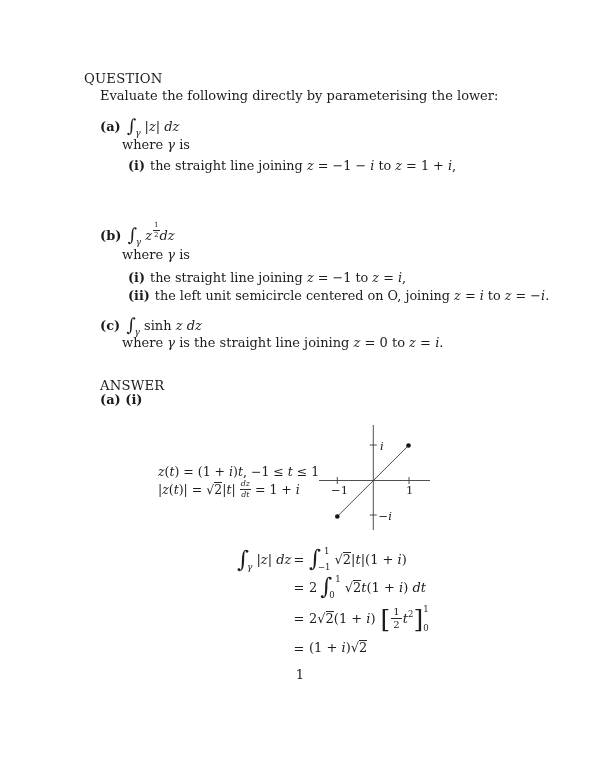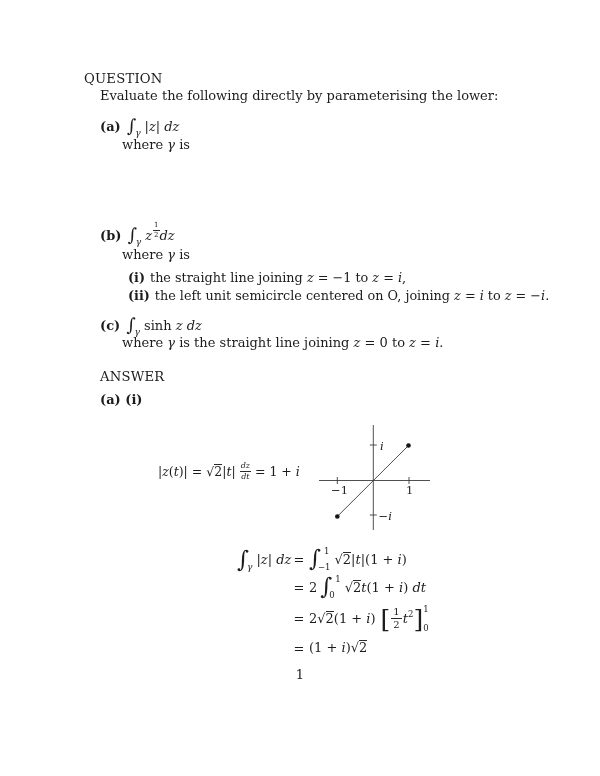--- a/index.html
+++ b/index.html
@@ -91,20 +91,23 @@
       <span class="isign">∫</span>
       <span class="isub">γ</span>
     </span>
     <span class="fbody"><span class="sg-t">|</span><span class="sg-m">z</span><span class="sg-t">| </span><span class="sg-m">dz</span></span>
   </span>
 </div>
 
 <div class="abs nowrap" style="left:122px; top:137px;"><span class="sg-t">where </span><span class="sg-m">γ</span><span class="sg-t"> is</span></div>
 
 <div class="abs" style="left:128px; top:158px;">
+  <div class="item">
+    <span class="lbl">(i)</span><span><span class="sg-t">the straight line joining </span><span class="sg-m">z</span><span class="sg-t"> = −1 − </span><span class="sg-m">i</span><span class="sg-t"> to </span><span class="sg-m">z</span><span class="sg-t"> = 1 + </span><span class="sg-m">i</span><span class="sg-t">,</span></span>
+  </div>
 </div>
 
 <div class="abs phead" style="left:100px; top:224px;">
   <span class="lbl">(b)</span>
   <span class="formula">
     <span class="iint">
       <span class="isign">∫</span>
       <span class="isub">γ</span>
     </span>
     <span class="fbody"><span class="sg-m">z</span></span>
@@ -133,25 +136,28 @@
     <span class="iint">
       <span class="isign">∫</span>
       <span class="isub">γ</span>
     </span>
     <span class="fbody"><span class="sg-t">sinh </span><span class="sg-m">z</span><span class="sg-t"> </span><span class="sg-m">dz</span></span>
   </span>
 </div>
 
 <div class="abs nowrap" style="left:122px; top:335px;"><span class="sg-t">where </span><span class="sg-m">γ</span><span class="sg-t"> is the straight line joining </span><span class="sg-m">z</span><span class="sg-t"> = 0 to </span><span class="sg-m">z</span><span class="sg-t"> = </span><span class="sg-m">i</span><span class="sg-t">.</span></div>
 
-<div class="abs heading" style="left:100px; top:369px;">ANSWER</div>
+<div class="abs heading" style="left:100px; top:378px;">ANSWER</div>
 
 <div class="abs lbl" style="left:100px; top:392px;">(a) (i)</div>
 
 <div class="abs" style="left:158px; top:462px;">
+  <div class="fline">
+    <span><span class="sg-m">z</span><span class="sg-t">(</span><span class="sg-m">t</span><span class="sg-t">) = (1 + </span><span class="sg-m">i</span><span class="sg-t">)</span><span class="sg-m">t</span><span class="sg-t">,  −1 ≤ </span><span class="sg-m">t</span><span class="sg-t"> ≤ 1</span></span>
+  </div>
   <div class="fline">
     <span><span class="sg-t">|</span><span class="sg-m">z</span><span class="sg-t">(</span><span class="sg-m">t</span><span class="sg-t">)| = √</span><span class="sg-q">2</span><span class="sg-t">|</span><span class="sg-m">t</span><span class="sg-t">|</span></span>
     <span class="fracsm">
       <span class="fn sg-m">dz</span>
       <span class="sg-m">dt</span>
     </span>
     <span><span class="sg-t"> = 1 + </span><span class="sg-m">i</span></span>
   </div>
 </div>
 

